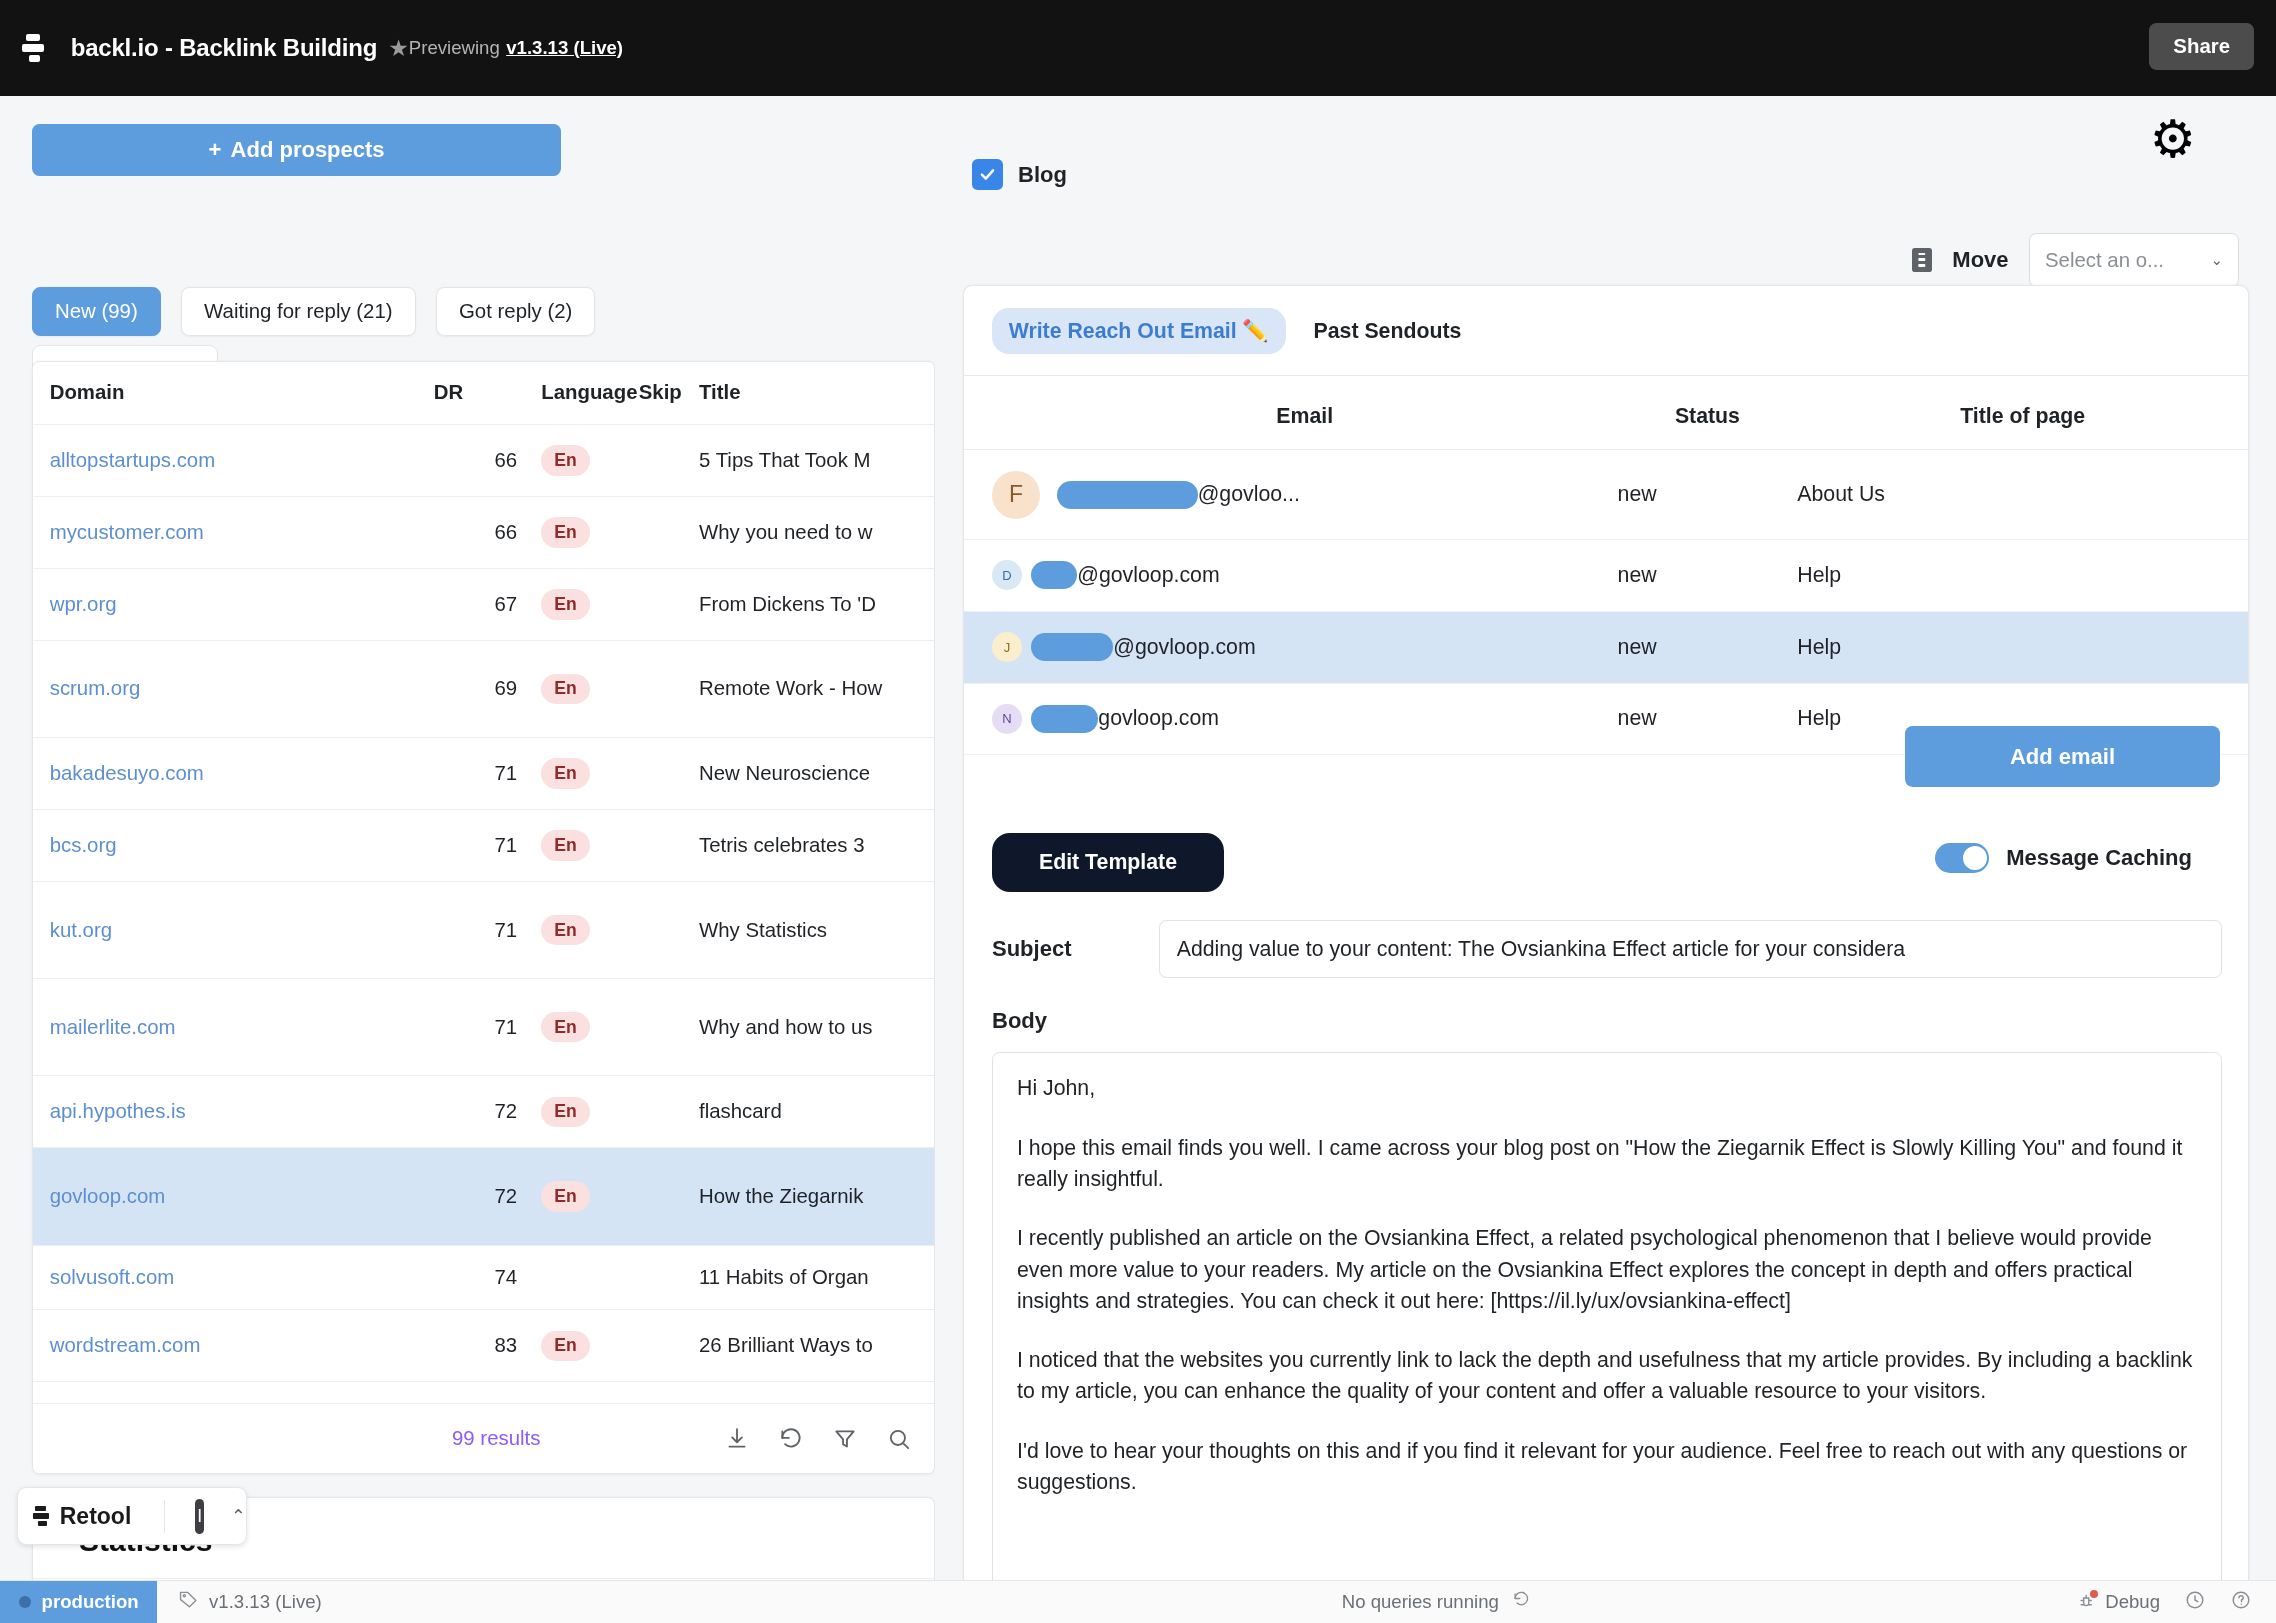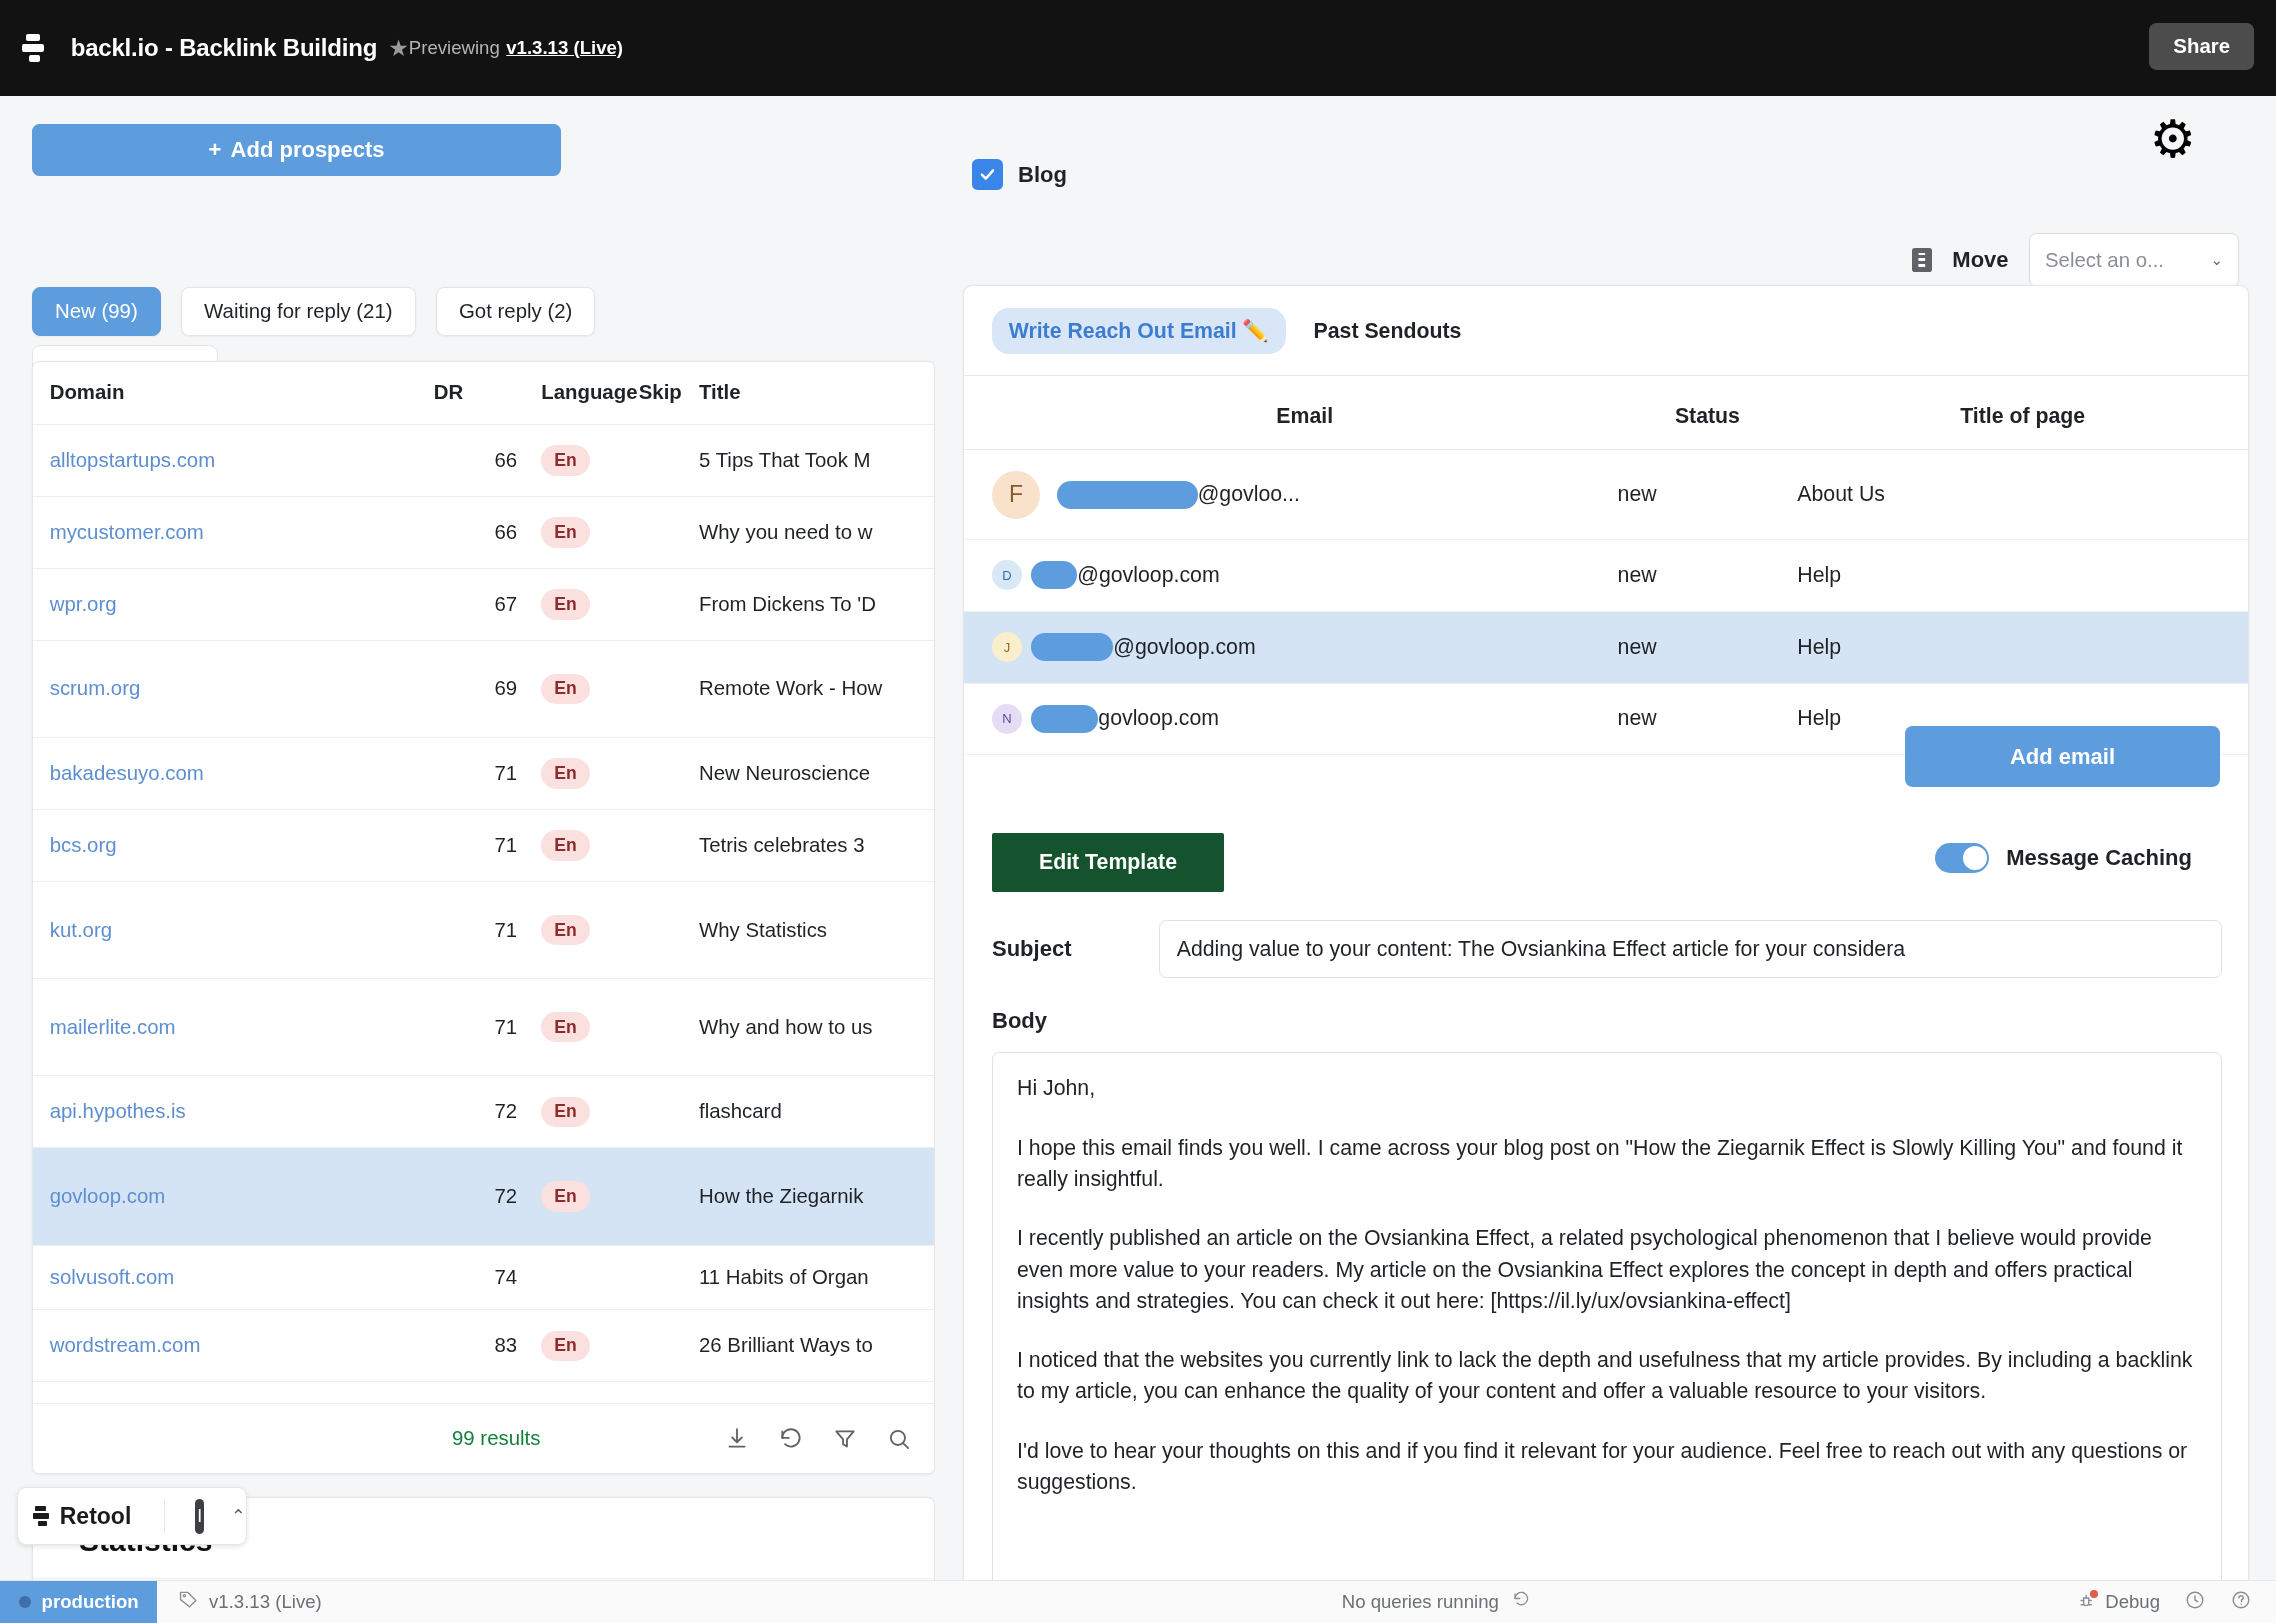--- a/index.html
+++ b/index.html
@@ -92,21 +92,21 @@
     font-size: 17.6px; font-weight: bold; border-radius: 927px; padding: 4.6px 13px;
   }
   tr.row-selected td { background: #d5e4f5; }
   .row-tall td { padding: 33px 0; }
 
   .table-footer {
     position: absolute; left: 0; bottom: 0; width: 903px; height: 70px;
     background: #fff; border-top: 0.9px solid #edeef0;
     display: flex; align-items: center;
   }
-  .results-count { font-size: 20.4px; color: #15803d; margin-left: 419px; }
+  .results-count { font-size: 20.4px; color: #8b5cf6; margin-left: 419px; }
   .footer-icons { margin-left: auto; margin-right: 24px; display: flex; gap: 28px; }
   .footer-icons svg { display: block; }
 
   .stats-card {
     position: absolute; left: 32px; top: 1401px; width: 903px; height: 176px;
     background: #fff; border: 0.9px solid #e4e6e9; border-radius: 7.4px;
     box-shadow: 0 0.9px 2.8px rgba(0,0,0,.06); overflow: hidden;
   }
   .stats-title {
     font-size: 30px; font-weight: bold; color: #111; padding: 26px 0 0 46px;
@@ -212,21 +212,21 @@
   .redact-bar { height: 28px; border-radius: 927px; background: #5d9cdd; flex: none; }
   .email-text { white-space: nowrap; }
 
   .add-email-btn {
     position: absolute; right: 28px; top: 440px; width: 315px; height: 61px;
     background: #5d9cdd; color: #fff; border: none; border-radius: 7.4px;
     font-size: 22px; font-weight: bold; cursor: pointer;
   }
   .edit-tpl-btn {
     position: absolute; left: 28px; top: 547px; width: 232px; height: 59px;
-    background: #14532d; color: #fff; border: none; border-radius: 2px;
+    background: #0f172a; color: #fff; border: none; border-radius: 18px;
     font-size: 21.3px; font-weight: bold; cursor: pointer;
   }
   .caching-row {
     position: absolute; right: 56px; top: 557px; display: flex; align-items: center; gap: 16.7px;
   }
   .toggle {
     width: 54px; height: 30px; border-radius: 927px; background: #5d9cdd;
     position: relative; cursor: pointer; flex: none;
   }
   .toggle i {

